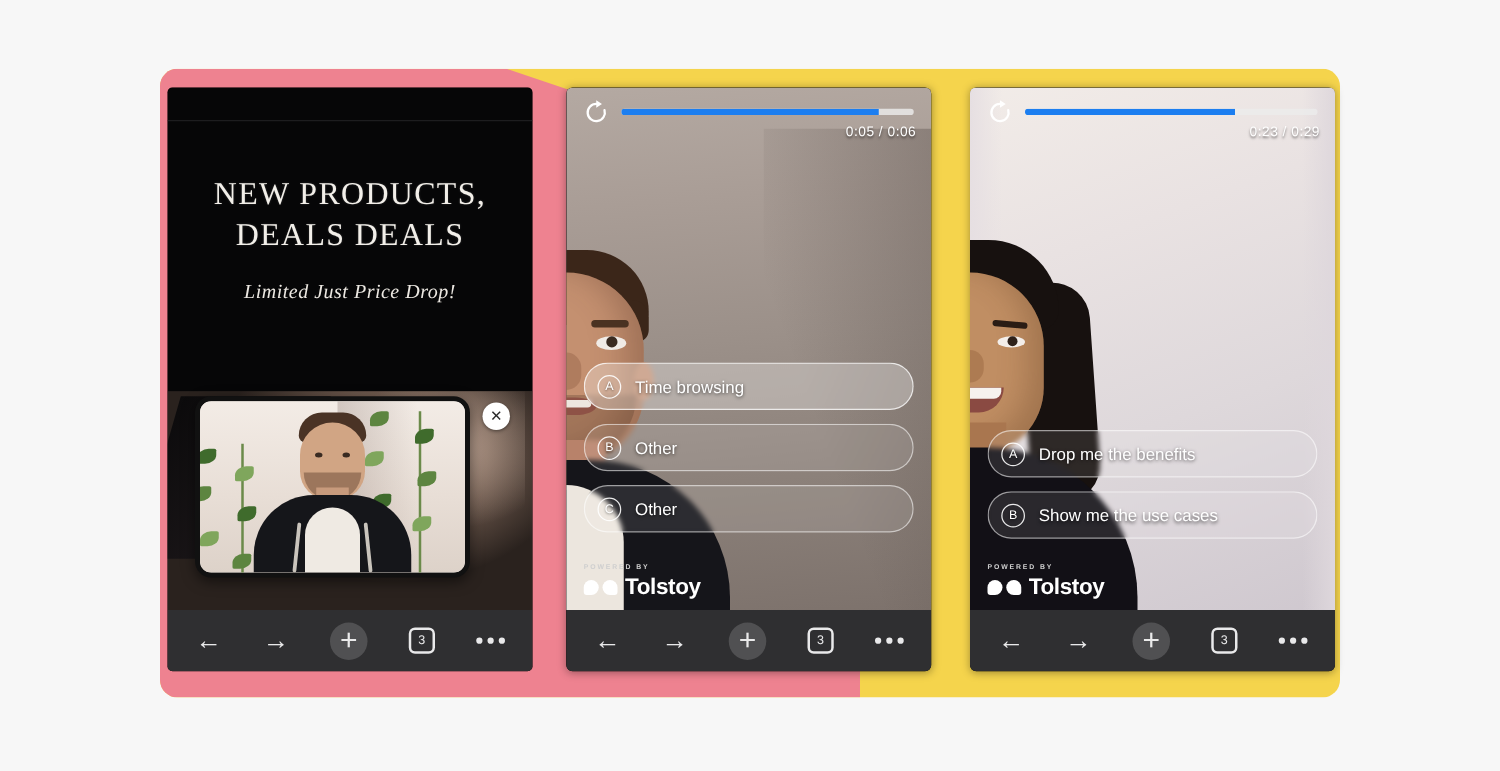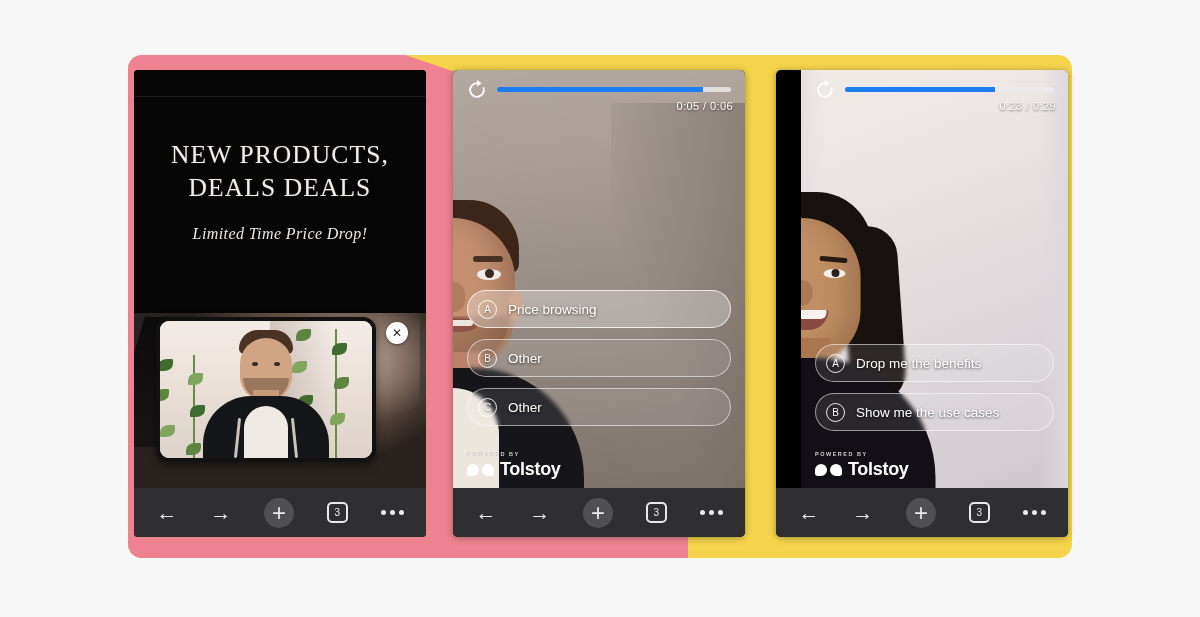--- a/index.html
+++ b/index.html
@@ -63,21 +63,20 @@
     left: 453px; top: 70px;
     width: 292px; height: 467px;
     border-radius: 5px;
     box-shadow: 0 1px 7px rgba(0,0,0,0.35);
   }
   .phone-3 {
     left: 776px; top: 70px;
     width: 292px; height: 467px;
     border-radius: 5px;
     box-shadow: 0 1px 7px rgba(0,0,0,0.35);
-    padding-left: 25px;
   }
 
   .screen {
     position: relative;
     width: 100%;
     height: 418px;
     overflow: hidden;
   }
 
   
@@ -581,21 +580,21 @@
 
   <div class="phone phone-1">
     <div class="screen">
 
       <div class="promo-top">
         <div class="promo-strip"></div>
         <div class="promo-head">
           <div>NEW PRODUCTS,</div>
           <div>DEALS DEALS</div>
         </div>
-        <div class="promo-sub">Limited Time Price Drop!</div>
+        <div class="promo-sub">Limited Just Price Drop!</div>
       </div>
 
       <div class="promo-photo"></div>
 
       <div class="pip">
         <div class="pip-bg"></div>
         <div class="pip-shadowwall"></div>
 
         <div class="vine" style="left:4px; top:34px; width:58px; height:108px;">
           <div class="stem"></div>
@@ -692,21 +691,21 @@
         </svg>
         <div class="progress-track">
           <div class="progress-fill" style="width:88%;"></div>
         </div>
         <div class="time-label">0:05 / 0:06</div>
       </div>
 
       <div class="choices p2">
         <div class="choice selected">
           <span class="choice-key">A</span>
-          <span class="choice-label">Price browsing</span>
+          <span class="choice-label">Time browsing</span>
         </div>
         <div class="choice">
           <span class="choice-key">B</span>
           <span class="choice-label">Other</span>
         </div>
         <div class="choice">
           <span class="choice-key">C</span>
           <span class="choice-label">Other</span>
         </div>
       </div>

